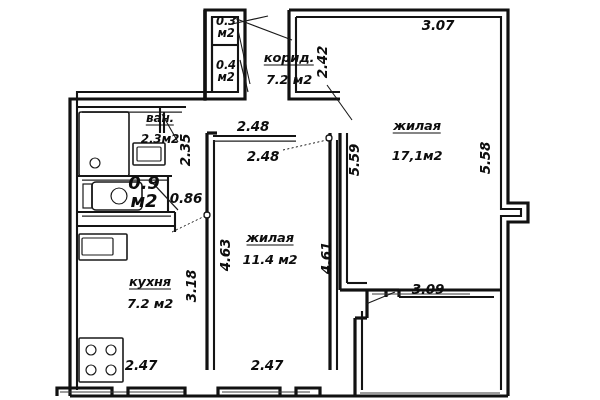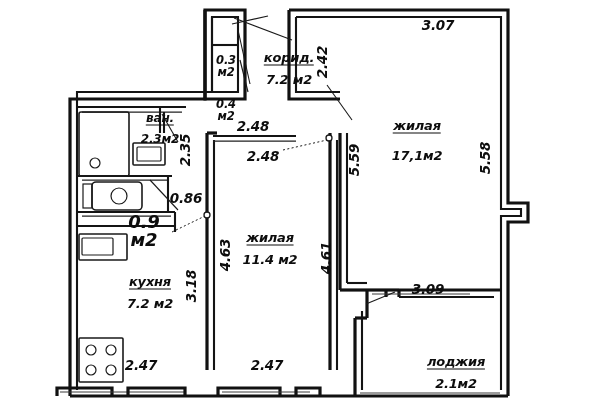--- a/index.html
+++ b/index.html
@@ -108,21 +108,20 @@
     position: absolute;
     display: flex;
     flex-direction: column;
     align-items: center;
     transform: translate(-50%, -50%);
   }
   .tiny-area {
     font-size: 11.5px;
     text-align: center;
     line-height: 1.02;
-    margin-top: 39px;
   }
   .dim {
     font-size: 13.5px;
   }
   .dim-v {
     font-size: 13.5px;
     transform-origin: 50% 50%;
   }
   .rot-ccw { transform: translate(-50%,-50%) rotate(-90deg); }
   .ctr     { transform: translate(-50%,-50%); }
@@ -295,24 +294,20 @@
   <div class="room-block" style="left:270px; top:248px;">
     <div class="lbl room-name" style="position:relative;">жилая</div>
     <div class="lbl room-area" style="position:relative;">11.4 м2</div>
   </div>
 
   <div class="room-block" style="left:417px; top:140px;">
     <div class="lbl room-name" style="position:relative;">жилая</div>
     <div class="lbl room-area" style="position:relative;margin-top:8px;">17,1м2</div>
   </div>
 
-  <div class="room-block" style="left:456px; top:372px;">
-    <div class="lbl room-name" style="position:relative;">лоджия</div>
-    <div class="lbl room-area" style="position:relative;">2.1м2</div>
-  </div>
 
   <div class="lbl dim-v rot-ccw" style="left:323px; top:62px;">2.42</div>
 
   <div class="lbl dim ctr" style="left:438px; top:26px;">3.07</div>
 
   <div class="lbl dim-v rot-ccw" style="left:486px; top:158px;">5.58</div>
 
   <div class="lbl dim-v rot-ccw" style="left:186px; top:150px;">2.35</div>
 
   <div class="lbl dim ctr" style="left:186px; top:199px;">0.86</div>

